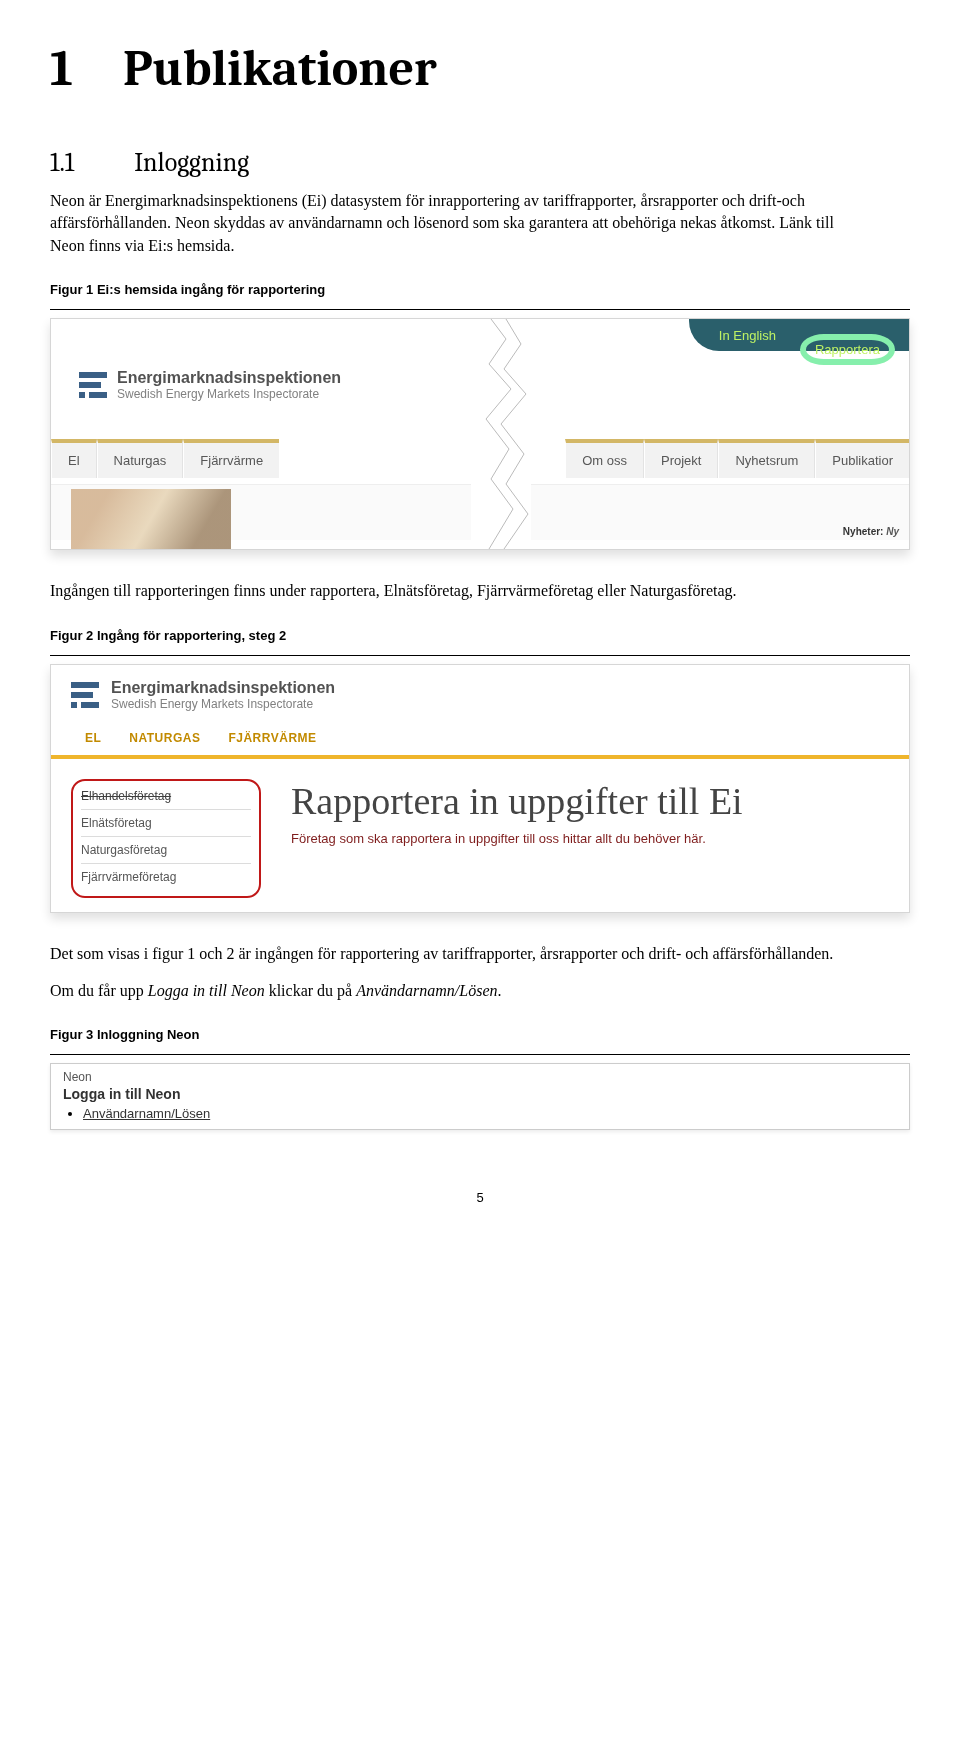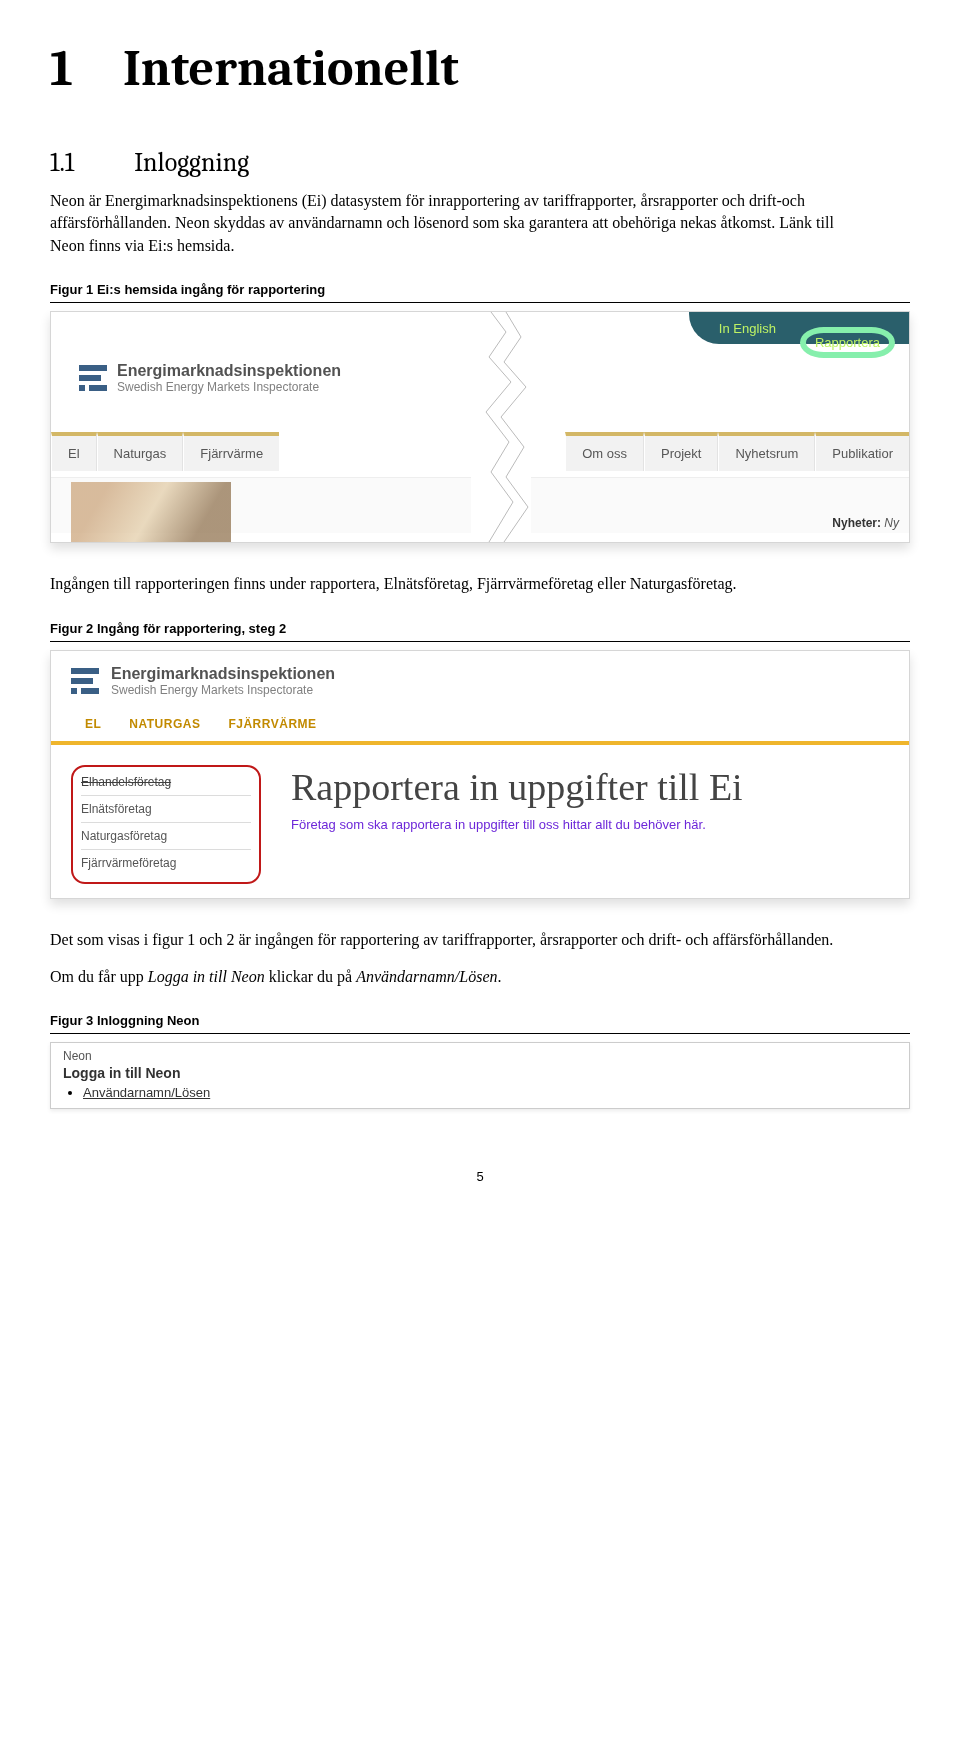--- a/index.html
+++ b/index.html
@@ -8,21 +8,21 @@
     font-family: Georgia, 'Times New Roman', serif;
     background: #fff;
     color: #000;
     width: 860px;
   }
   .h1-row { display: flex; align-items: baseline; gap: 50px; margin-bottom: 50px; }
   .h1-num, .h1-title { font-family: Cambria, Georgia, serif; font-size: 50px; font-weight: bold; }
   .h2-row { display: flex; align-items: baseline; gap: 60px; margin-bottom: 12px; }
   .h2-num, .h2-title { font-family: Cambria, Georgia, serif; font-size: 26px; font-weight: normal; }
   p.body { font-size: 16px; line-height: 1.4; margin: 0 0 15px 0; max-width: 820px; }
-  .caption { font-family: Arial, Helvetica, sans-serif; font-size: 13px; font-weight: bold; border-bottom: 1.5px solid #000; padding-bottom: 5px; margin: 25px 0 8px 0; }
+  .caption { font-family: Arial, Helvetica, sans-serif; font-size: 13px; font-weight: bold; border-bottom: 1.5px solid #000; padding-bottom: 12px; margin: 25px 0 8px 0; }
   .fig { border: 1px solid #d6d6d6; box-shadow: 0 6px 10px rgba(0,0,0,0.12); background: #fff; margin-bottom: 30px; overflow: hidden; }
   
   .fig1 { position: relative; height: 230px; }
   .fig1-topbar { position:absolute; top:0; right:0; height:32px; background:#2a5f6b; display:flex; align-items:center; padding:0 14px 0 30px; gap:24px; border-bottom-left-radius: 30px; }
   .fig1-topbar a { color:#bef264; font-family: Arial, sans-serif; font-size:13px; }
   .fig1-topbar .circled { border:6px solid #86efac; border-radius:50%/100%; padding:2px 9px;margin-top:29px; }
   .fig1-logo { position:absolute; top:50px; left:28px; display:flex; align-items:center; gap:10px; }
   .ei-logo { display:flex; flex-direction:column; gap:4px; }
   .ei-bar { width:28px; height:6px; background:#3a5f85; }
   .ei-bar2 { width:22px; height:6px; background:#3a5f85; }
@@ -30,57 +30,57 @@
   .ei-dot { width:6px; height:6px; background:#3a5f85; }
   .ei-dotbar { width:18px; height:6px; background:#3a5f85; }
   .fig1-logo-text { font-family: Arial, sans-serif; }
   .fig1-logo-text .l1 { font-weight:bold; color:#525252; font-size:16px; }
   .fig1-logo-text .l2 { color:#808080; font-size:12px; }
   .fig1-tabs-left { position:absolute; top:120px; left:0; display:flex; }
   .fig1-tabs-right { position:absolute; top:120px; right:0; display:flex;justify-content:flex-end; }
   .tab1 { font-family:Arial,sans-serif; font-size:13px; color:#575757; padding:10px 16px; background:#f2f2f2; border-right:1px solid #e3e3e3; border-left:1px solid #fff; border-top:4px solid #d3b766; }
   .tab1:last-child { border-right:none; }
   .fig1-bottom { position:absolute; top:165px; left:0; right:0; height:55px; background:#fafafa; border-top:1px solid #eee; }
-  .fig1-news { position:absolute; bottom:12px; right:10px; font-family:Arial,sans-serif; font-size:12px; }
+  .fig1-news { position:absolute; bottom:12px; right:10px; font-family:Arial,sans-serif; font-size:10px;font-weight:bold; }
   .fig1-news b { color:#333; }
   .fig1-news i { font-style: italic; color:#555; }
   .fig1-img { position:absolute; bottom:0; left:20px; width:160px; height:60px; background:linear-gradient(120deg,#c9a074 20%,#e2cba4 50%,#8a6a44 80%); opacity:0.7;}
   .tear { position:absolute; top:0; left:420px; width:60px; height:100%; background:#fff; }
   .tear svg { position:absolute; top:0; left:0; width:100%; height:100%; }
   
   .fig2 { padding:14px 20px 0 20px; }
   .fig2-logo-row { display:flex; align-items:center; gap:12px; margin-bottom:10px; }
   .fig2-tabs { display:flex; gap:0; border-bottom:4px solid #efb52c; font-family:Arial,sans-serif; font-size:12px; margin:0 -20px; padding:0 20px; align-items: center; }
   .fig2-tabs .tleft { display:flex; gap:0; }
   .fig2-tabs .tleft span { padding:10px 14px; font-weight:bold; color:#c28a00; letter-spacing:0.5px; }
   .fig2-tabs .tright { display:flex; gap:0; margin-left:auto; }
   .fig2-tabs .tright span { padding:10px 14px; color:#555; }
   .fig2-body { display:flex; gap:30px; padding:20px 0 14px 0; }
   .fig2-sidebar { width:170px; border:2px solid #c01818; border-radius:14px; padding:2px 8px 6px 8px; font-family:Arial,sans-serif; font-size:12px; }
   .fig2-sidebar div { padding:6px 0; border-bottom:1px solid #dcdcdc; color:#555; }
   .fig2-sidebar div:first-child { color:#404040; text-decoration:line-through; }
   .fig2-sidebar div:last-child { border-bottom:none; }
   .fig2-main h2 { font-family:Georgia,serif; font-weight:normal; color:#444; font-size:38px; margin:0 0 8px 0; }
-  .fig2-main p { font-family:Arial,sans-serif; font-size:13px; color:#6d28d9; margin:0; }
+  .fig2-main p { font-family:Arial,sans-serif; font-size:13px; color:#7f1d1d; margin:0; }
   
   .fig3 { border:1px solid #ccc; margin:4px 0 10px 0; padding:6px 0 8px 12px; font-family:Arial,sans-serif; box-shadow: 0 2px 4px rgba(0,0,0,0.08); }
   .fig3 .neon { font-size:12px; color:#555; }
   .fig3 .login { font-weight:bold; font-size:14px; color:#323232; margin:2px 0 4px 0; }
   .fig3 ul { margin:0; padding-left:20px; }
   .fig3 li { font-size:13px; }
   .fig3 li a { color:#333; text-decoration:underline; }
   .italic { font-style: italic; }
   .pagenum { text-align:center; font-family:Arial,sans-serif; font-size:13px; margin-top:60px; }
 </style>
 </head>
 <body>
 
 <div class="h1-row">
   <span class="h1-num">1</span>
-  <span class="h1-title">Internationellt</span>
+  <span class="h1-title">Publikationer</span>
 </div>
 
 <div class="h2-row">
   <span class="h2-num">1.1</span>
   <span class="h2-title">Inloggning</span>
 </div>
 
 <p class="body">Neon är Energimarknadsinspektionens (Ei) datasystem för inrapportering av tariffrapporter, årsrapporter och drift-och affärsförhållanden. Neon skyddas av användarnamn och lösenord som ska garantera att obehöriga nekas åtkomst. Länk till Neon finns via Ei:s hemsida.</p>
 
 <div class="caption">Figur 1 Ei:s hemsida ingång för rapportering</div>

